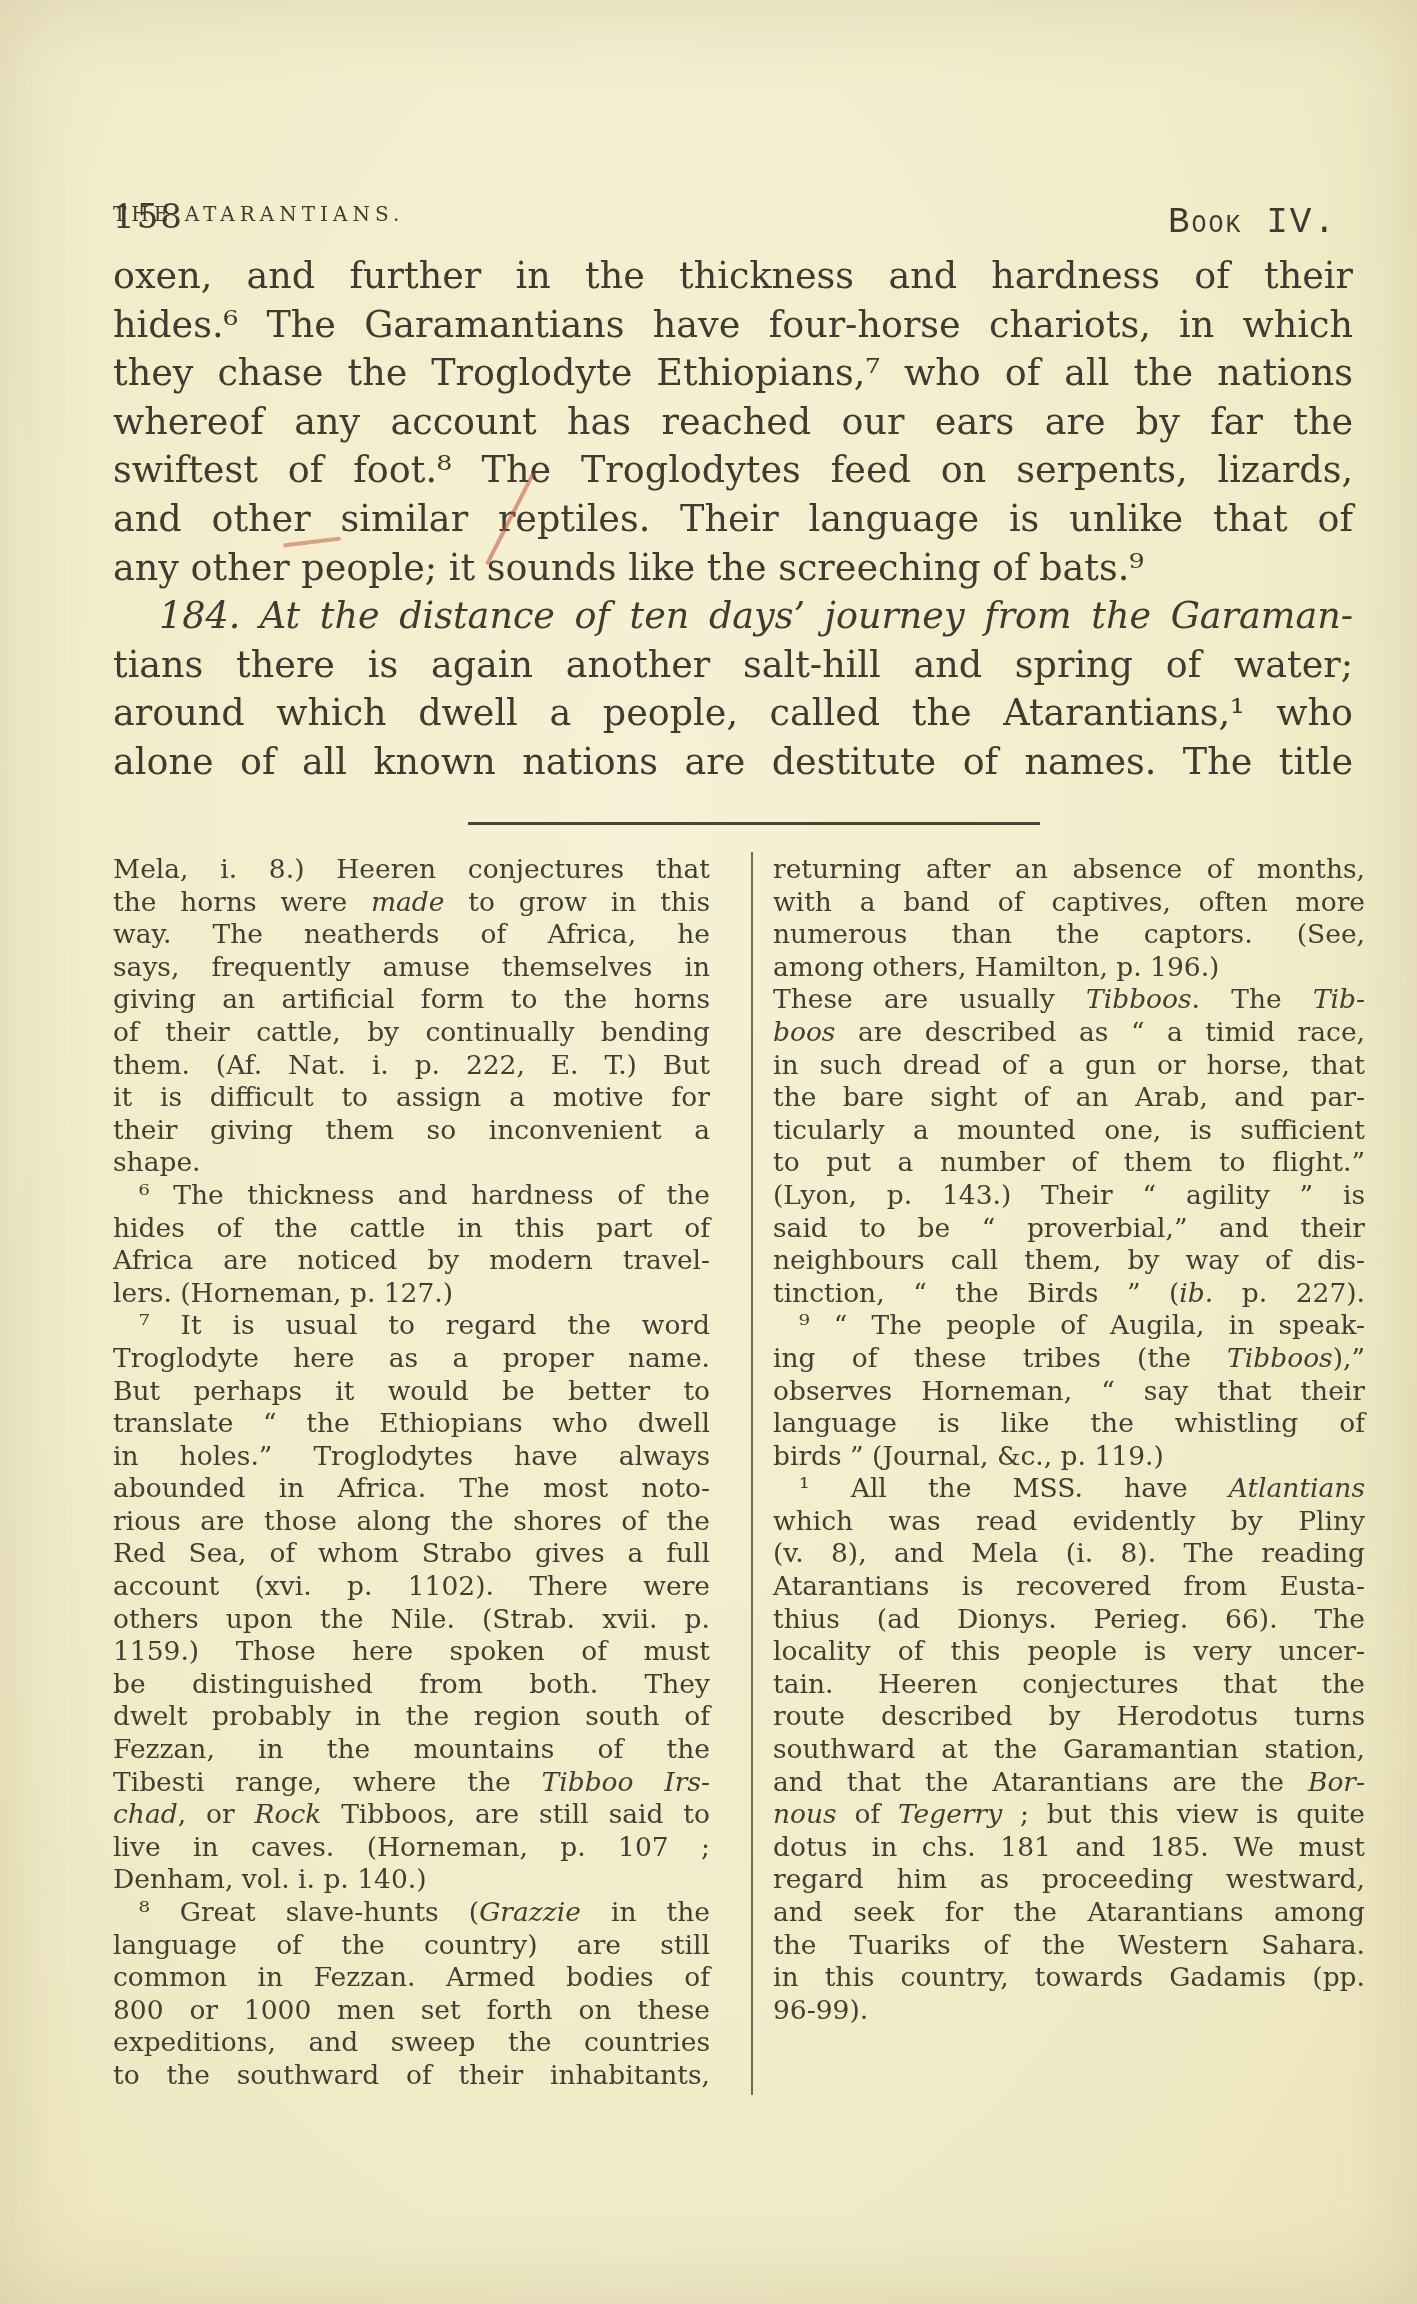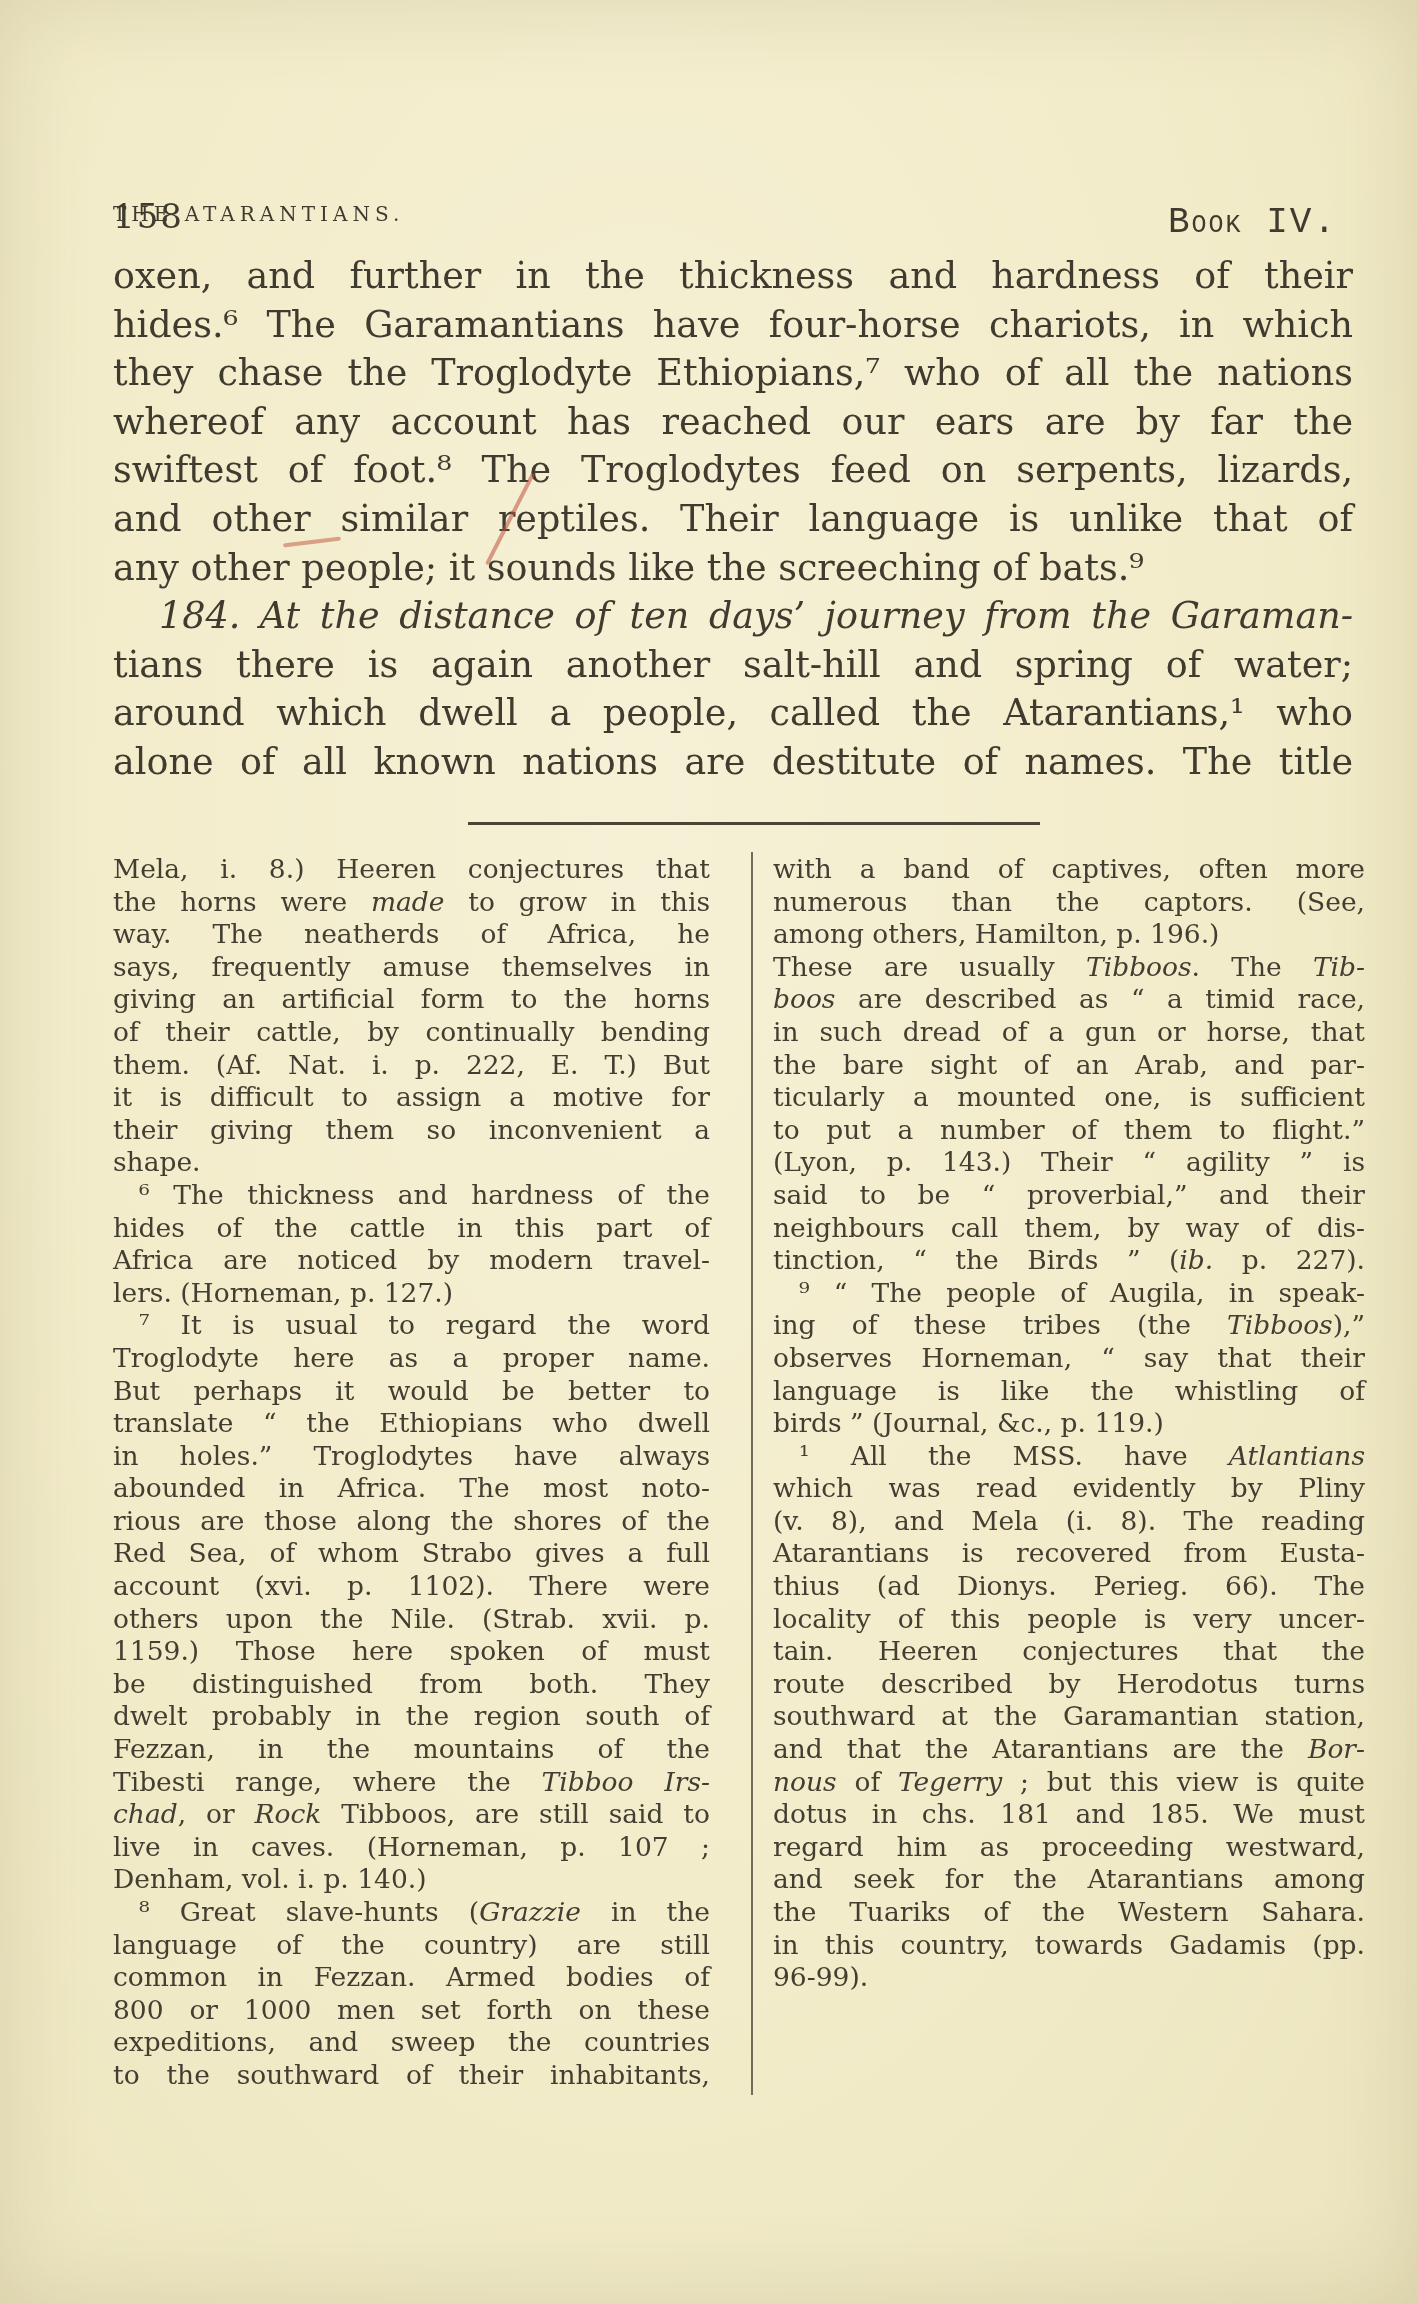--- a/index.html
+++ b/index.html
@@ -111,20 +111,21 @@
     <div class="fl sh">Denham, vol. i. p. 140.)</div>
     <div class="fl ind">⁸ Great slave-hunts (<i>Grazzie</i> in the</div>
     <div class="fl">language of the country) are still</div>
     <div class="fl">common in Fezzan. Armed bodies of</div>
     <div class="fl">800 or 1000 men set forth on these</div>
     <div class="fl">expeditions, and sweep the countries</div>
     <div class="fl">to the southward of their inhabitants,</div>
   </div>
 
   <div class="fncol right">
+    <div class="fl">returning after an absence of months,</div>
     <div class="fl">with a band of captives, often more</div>
     <div class="fl">numerous than the captors. (See,</div>
     <div class="fl sh">among others, Hamilton, p. 196.)</div>
     <div class="fl">These are usually <i>Tibboos</i>. The <i>Tib-</i></div>
     <div class="fl"><i>boos</i> are described as “ a timid race,</div>
     <div class="fl">in such dread of a gun or horse, that</div>
     <div class="fl">the bare sight of an Arab, and par-</div>
     <div class="fl">ticularly a mounted one, is sufficient</div>
     <div class="fl">to put a number of them to flight.”</div>
     <div class="fl">(Lyon, p. 143.) Their “ agility ” is</div>

